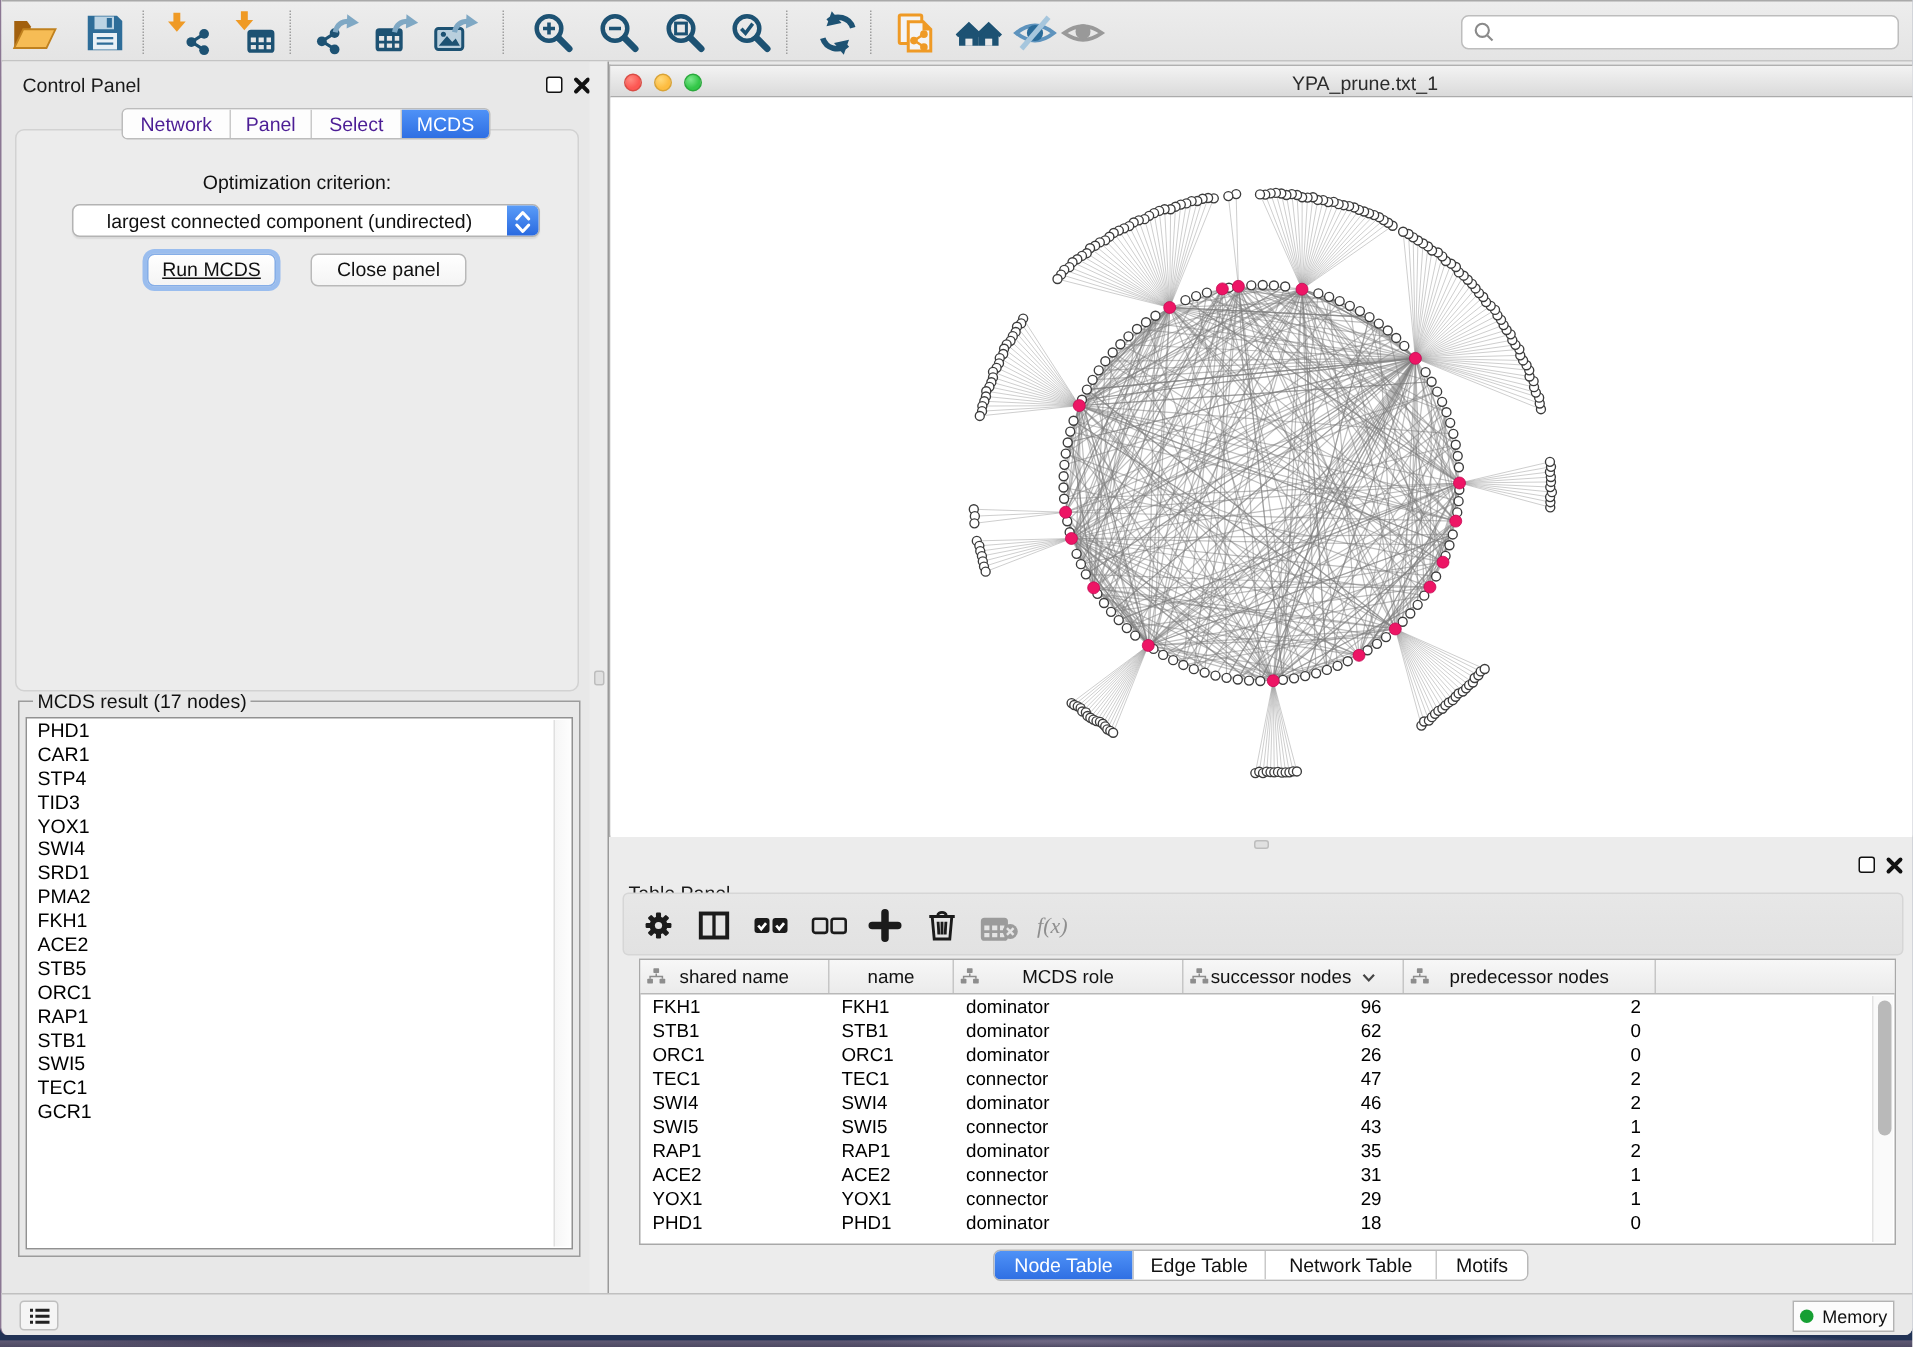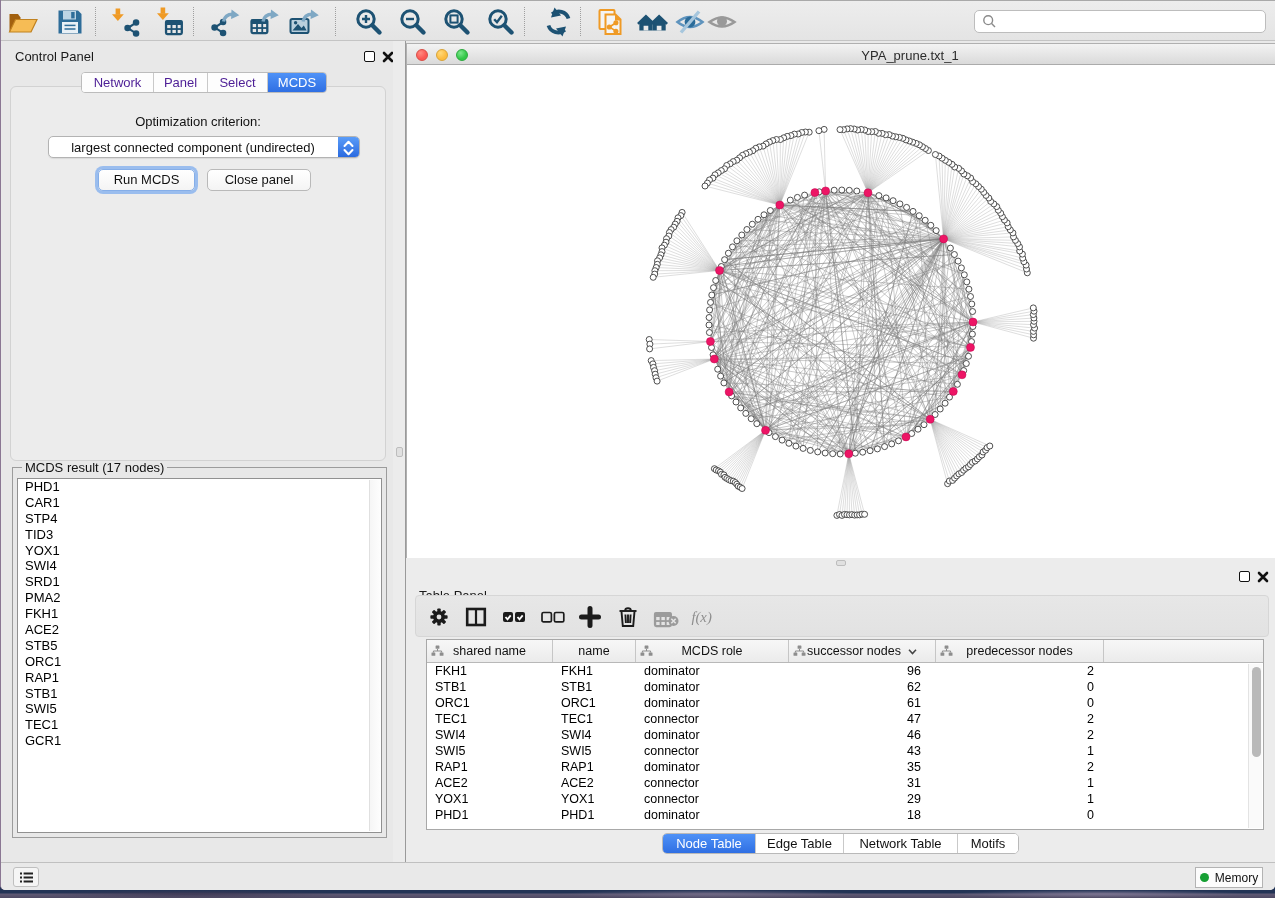--- a/index.html
+++ b/index.html
@@ -318,21 +318,21 @@
         <div class="dropdown">
           <div class="dd-text">largest connected component (undirected)</div>
           <div class="dd-cap">
             <svg width="13" height="18" viewBox="0 0 13 18">
               <path d="M2.5 7 L6.5 2.7 L10.5 7" fill="none" stroke="#fff" stroke-width="2" stroke-linecap="round" stroke-linejoin="round"></path>
               <path d="M2.5 11 L6.5 15.3 L10.5 11" fill="none" stroke="#fff" stroke-width="2" stroke-linecap="round" stroke-linejoin="round"></path>
             </svg>
           </div>
         </div>
         <div class="cp-buttons">
-          <div class="cp-btn focused" style="left:87px; width:97px;">Run MCDS</div>
+          <div class="cp-btn focused" style="left:87px; width:86px;text-decoration:underline;">Run MCDS</div>
           <div class="cp-btn" style="left:196px; width:104px;">Close panel</div>
         </div>
       </div>
       <div class="mcds-fieldset">
         <div class="mcds-legend">MCDS result (17 nodes)</div>
         <div class="mcds-list" id="mcds-list">
           <div class="mcds-scroll"></div>
         <div class="mcds-item">PHD1</div>
             <div class="mcds-item">CAR1</div>
             <div class="mcds-item">STP4</div>
@@ -1439,21 +1439,21 @@
               <div class="nt-cell" style="width: 126px; text-align: left; padding: 0px 0px 0px 8px;">STB1</div>
               <div class="nt-cell" style="width: 83px; text-align: left; padding: 0px 0px 0px 8px;">STB1</div>
               <div class="nt-cell" style="width: 153px; text-align: left; padding: 0px 0px 0px 8px;">dominator</div>
               <div class="nt-cell" style="width: 147px; text-align: right; padding: 0px 15px 0px 0px;">62</div>
               <div class="nt-cell" style="width: 168px; text-align: right; padding: 0px 10px 0px 0px;">0</div>
             </div>
             <div class="nt-row">
               <div class="nt-cell" style="width: 126px; text-align: left; padding: 0px 0px 0px 8px;">ORC1</div>
               <div class="nt-cell" style="width: 83px; text-align: left; padding: 0px 0px 0px 8px;">ORC1</div>
               <div class="nt-cell" style="width: 153px; text-align: left; padding: 0px 0px 0px 8px;">dominator</div>
-              <div class="nt-cell" style="width: 147px; text-align: right; padding: 0px 15px 0px 0px;">61</div>
+              <div class="nt-cell" style="width: 147px; text-align: right; padding: 0px 15px 0px 0px;">26</div>
               <div class="nt-cell" style="width: 168px; text-align: right; padding: 0px 10px 0px 0px;">0</div>
             </div>
             <div class="nt-row">
               <div class="nt-cell" style="width: 126px; text-align: left; padding: 0px 0px 0px 8px;">TEC1</div>
               <div class="nt-cell" style="width: 83px; text-align: left; padding: 0px 0px 0px 8px;">TEC1</div>
               <div class="nt-cell" style="width: 153px; text-align: left; padding: 0px 0px 0px 8px;">connector</div>
               <div class="nt-cell" style="width: 147px; text-align: right; padding: 0px 15px 0px 0px;">47</div>
               <div class="nt-cell" style="width: 168px; text-align: right; padding: 0px 10px 0px 0px;">2</div>
             </div>
             <div class="nt-row">

